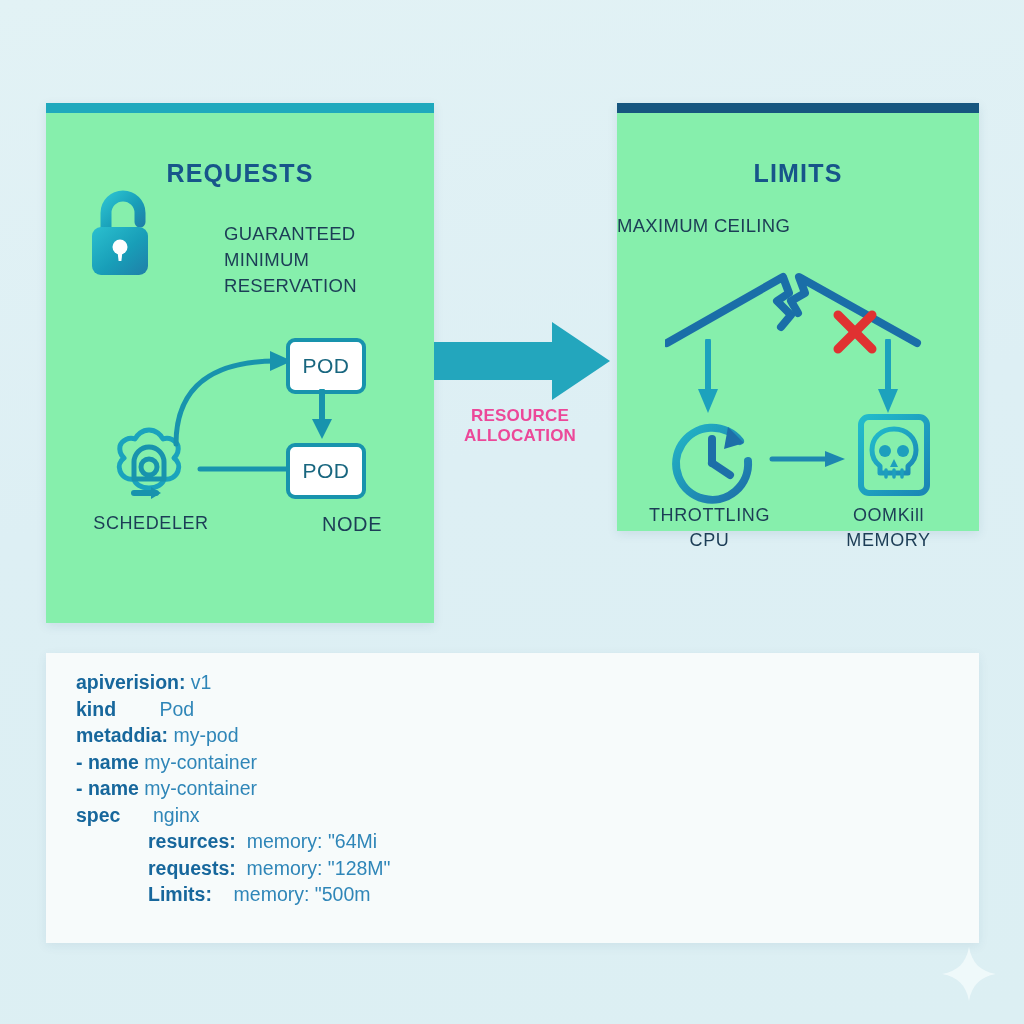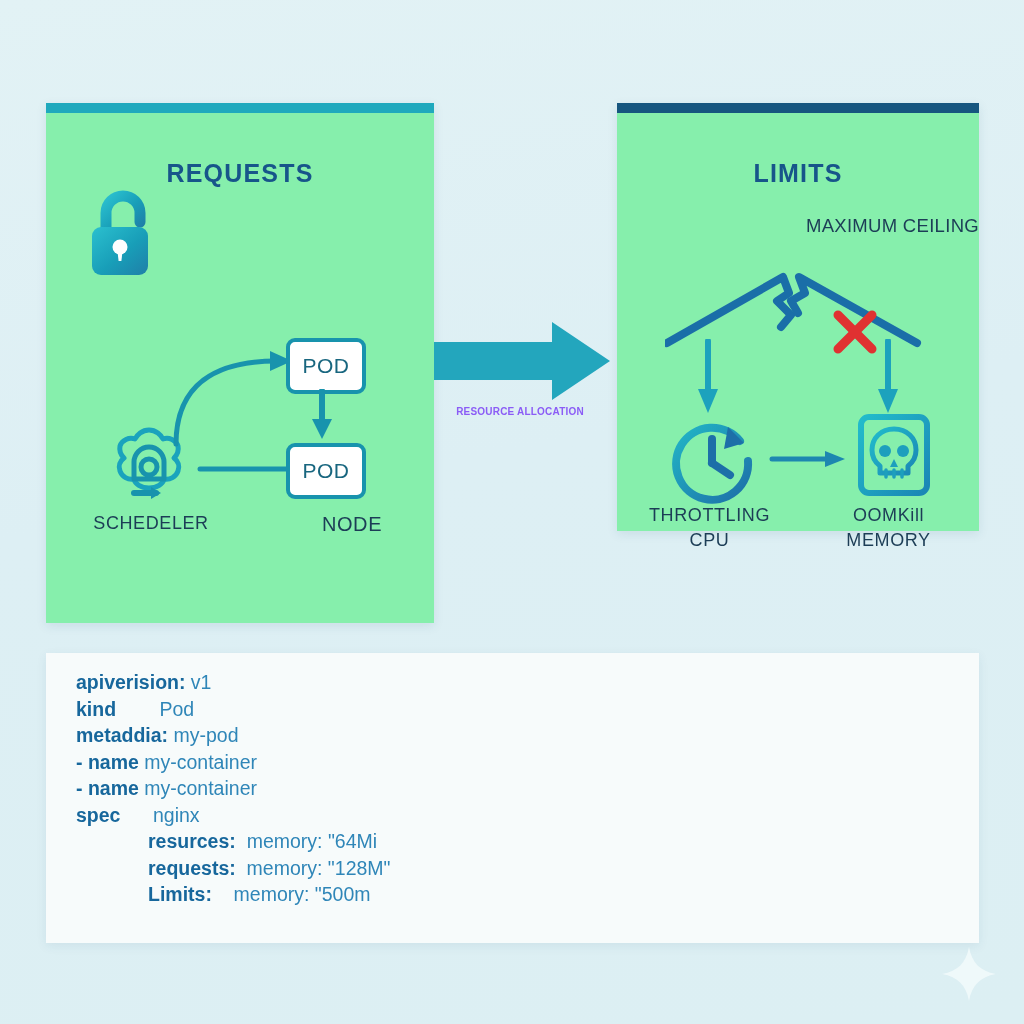--- a/index.html
+++ b/index.html
@@ -98,21 +98,21 @@
     letter-spacing: 0.5px;
   }
   #pod-top  { left: 240px; top: 235px; }
   #pod-bot  { left: 240px; top: 340px; }
 
   
   .lim-subtitle {
     position: absolute;
     left: 0; top: 110px;
     width: 100%;
-    text-align: right;
+    text-align: left;
     font-size: 18.5px;
     line-height: 26px;
     letter-spacing: 0.3px;
     color: #1c3d56;
   }
   .throttle-label, .oom-label {
     position: absolute;
     width: 175px;
     text-align: center;
     font-size: 18px;
@@ -126,24 +126,24 @@
   
   #resource-arrow {
     position: absolute;
     left: 434px; top: 316px;
   }
   #resource-arrow-label {
     position: absolute;
     left: 425px; top: 406px;
     width: 190px;
     text-align: center;
-    font-size: 10px;
+    font-size: 17px;
     font-weight: bold;
     letter-spacing: 0.2px;
-    color: #8b5cf6;
+    color: #ec4899;
   }
 
   
   #code-panel {
     position: absolute;
     left: 46px; top: 653px;
     width: 933px; height: 290px;
     background: #f7fbfb;
     box-shadow: 0 3px 10px rgba(30,80,110,0.08);
   }
@@ -183,20 +183,21 @@
           <stop offset="100%" stop-color="#1f7fa8"></stop>
         </linearGradient>
       </defs>
       <path d="M22 40 V24 a17 17 0 0 1 34 0 v9" fill="none" stroke="url(#lockGrad)" stroke-width="11" stroke-linecap="round"></path>
       <rect x="8" y="38" width="56" height="48" rx="9" fill="url(#lockGrad)"></rect>
       <circle cx="36" cy="58" r="7.5" fill="#fdfefe"></circle>
       <path d="M33 58 h6 l-1.6 14 h-2.8 z" fill="#fdfefe"></path>
     </svg>
   </div>
 
+  <div class="req-subtitle">GUARANTEED MINIMUM RESERVATION</div>
 
   <div class="sched-wrap">
     <svg width="96" height="96" viewBox="0 0 96 96">
       <path d="M48 9 c7 0 12 5 14 9 c6 -2 13 1 15 7 c1 5 -1 9 -4 12 c4 3 6 8 4 13 c-2 6 -8 9 -14 8 c-1 5 -7 9 -15 9 c-8 0 -14 -4 -15 -9 c-6 1 -12 -2 -14 -8 c-2 -5 0 -10 4 -13 c-3 -3 -5 -7 -4 -12 c2 -6 9 -9 15 -7 c2 -4 7 -9 14 -9 z" fill="none" stroke="#1aa3bd" stroke-width="5" stroke-linejoin="round"></path>
       <path d="M33 58 V41 a15 15 0 0 1 30 0 v17 z" fill="none" stroke="#1893ad" stroke-width="5" stroke-linejoin="round"></path>
       <circle cx="48" cy="46" r="8" fill="none" stroke="#1893ad" stroke-width="5"></circle>
       <g stroke="#1893ad" stroke-width="6" stroke-linecap="round" fill="none">
         <line x1="33" y1="72" x2="55" y2="72"></line>
       </g>
       <path d="M50 66 l10 6 l-10 6 z" fill="#1893ad"></path>

